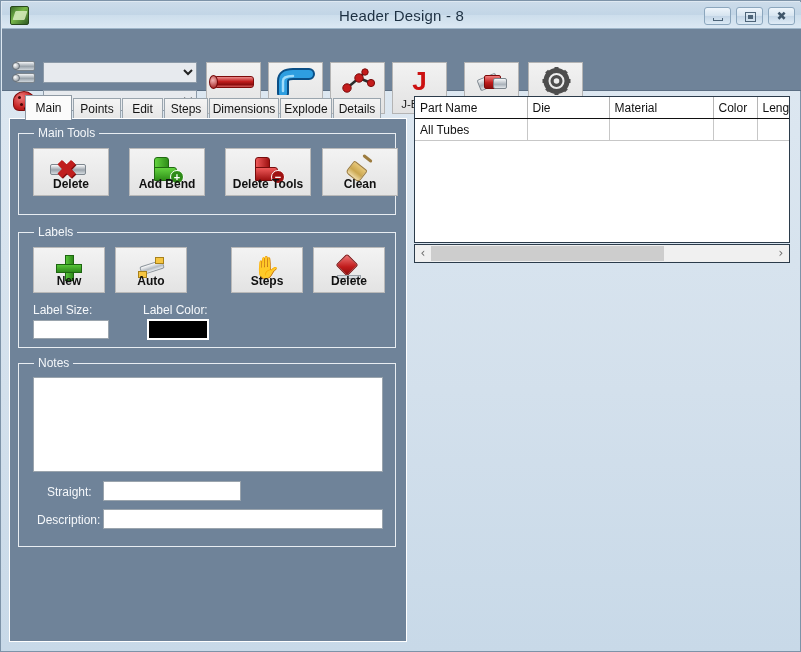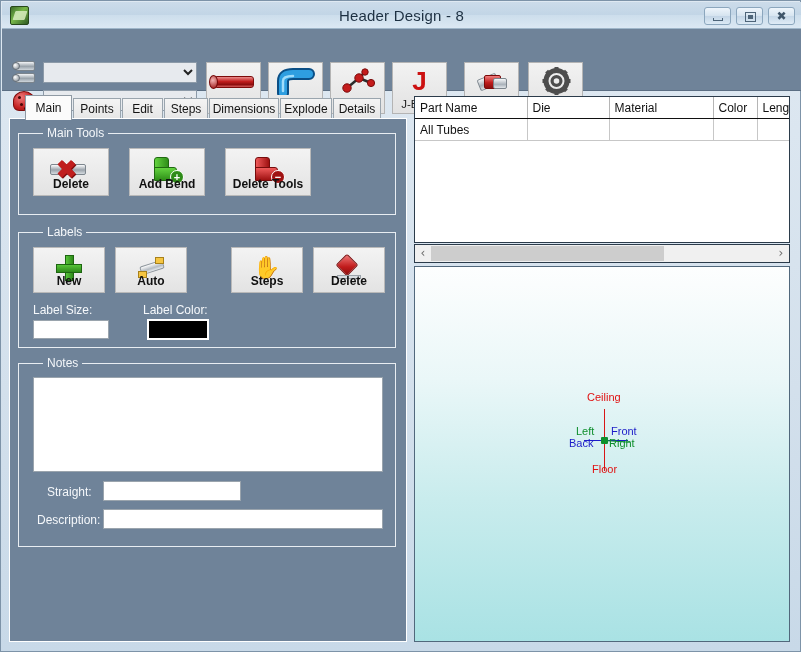--- a/index.html
+++ b/index.html
@@ -132,21 +132,21 @@
   .leftpanel{
     position:absolute;left:8px;top:117px;width:398px;height:524px;
     background:#6f8399;border:1px solid #ffffff;
     box-sizing:border-box;
   }
   .group{
     position:absolute;border:1px solid #e8edf2;
     box-sizing:border-box;
   }
   .group-title{
-    position:absolute;top:-8px;left:24px;padding:0 4px;background:#6f8399;
+    position:absolute;top:-8px;left:15px;padding:0 4px;background:#6f8399;
     font-size:12px;color:#f4f7fa;
   }
   .gbtn{
     position:absolute;
     background:linear-gradient(180deg,#f3f3f3 0%,#ebebeb 50%,#e3e3e3 100%);
     border:1px solid #b9b9b9;box-sizing:border-box;
     font-size:12px;color:#111;text-align:center;
   }
   .gbtn .glabel{position:absolute;left:0;bottom:4px;width:100%;font-weight:bold;}
   .gbtn .gico{position:absolute;left:0;top:6px;width:100%;height:28px;}
@@ -408,20 +408,29 @@
         <span class="gico">
           <span class="ico-elbow">
             <span class="eb-v" style="background:linear-gradient(90deg,#ef5a5a,#9e1111);border:1px solid #760c0c;box-sizing:border-box"></span>
             <span class="eb-h" style="background:linear-gradient(180deg,#ef5a5a,#9e1111);border:1px solid #760c0c;box-sizing:border-box"></span>
             <span class="badge" style="background:#a01212">−</span>
           </span>
         </span>
         <span class="glabel">Delete Tools</span>
       </div>
 
+      <div class="gbtn" style="left:303px;top:14px;width:76px;height:48px">
+        <span class="gico">
+          <span class="ico-broom">
+              <span class="bro-h"></span>
+              <span class="bro-b"></span>
+            </span>
+        </span>
+        <span class="glabel">Clean</span>
+      </div>
     </div>
 
     <div class="group" style="left:8px;top:113px;width:378px;height:116px">
       <span class="group-title">Labels</span>
 
       <div class="gbtn" style="left:96px;top:14px;width:72px;height:46px">
         <span class="gico">
           <span class="ico-auto">
             <span class="au-tube"></span>
             <span class="au-tag" style="left:19px;top:1px"></span>
@@ -507,28 +516,14 @@
       </tbody>
     </table>
   </div>
 
   <div class="hscroll">
     <span class="hs-arrow hs-left">‹</span>
     <span class="hs-thumb"></span>
     <span class="hs-arrow hs-right">›</span>
   </div>
 
-  <div class="viewport">
-    <div class="axis">
-      <span class="ax-v"></span>
-      <span class="ax-h"></span>
-      <span class="ax-d"></span>
-      <span class="ax-center"></span>
-      <span class="ax-lbl" style="left:17px;top:-10px;color:#e01111">Ceiling</span>
-      <span class="ax-lbl" style="left:22px;top:62px;color:#e01111">Floor</span>
-      <span class="ax-lbl" style="left:6px;top:24px;color:#0f8f2d">Left</span>
-      <span class="ax-lbl" style="left:-1px;top:36px;color:#1c1cc8">Back</span>
-      <span class="ax-lbl" style="left:41px;top:24px;color:#1c1cc8">Front</span>
-      <span class="ax-lbl" style="left:39px;top:36px;color:#0f8f2d">Right</span>
-    </div>
-  </div>
 
 </div>
 
 </body></html>

